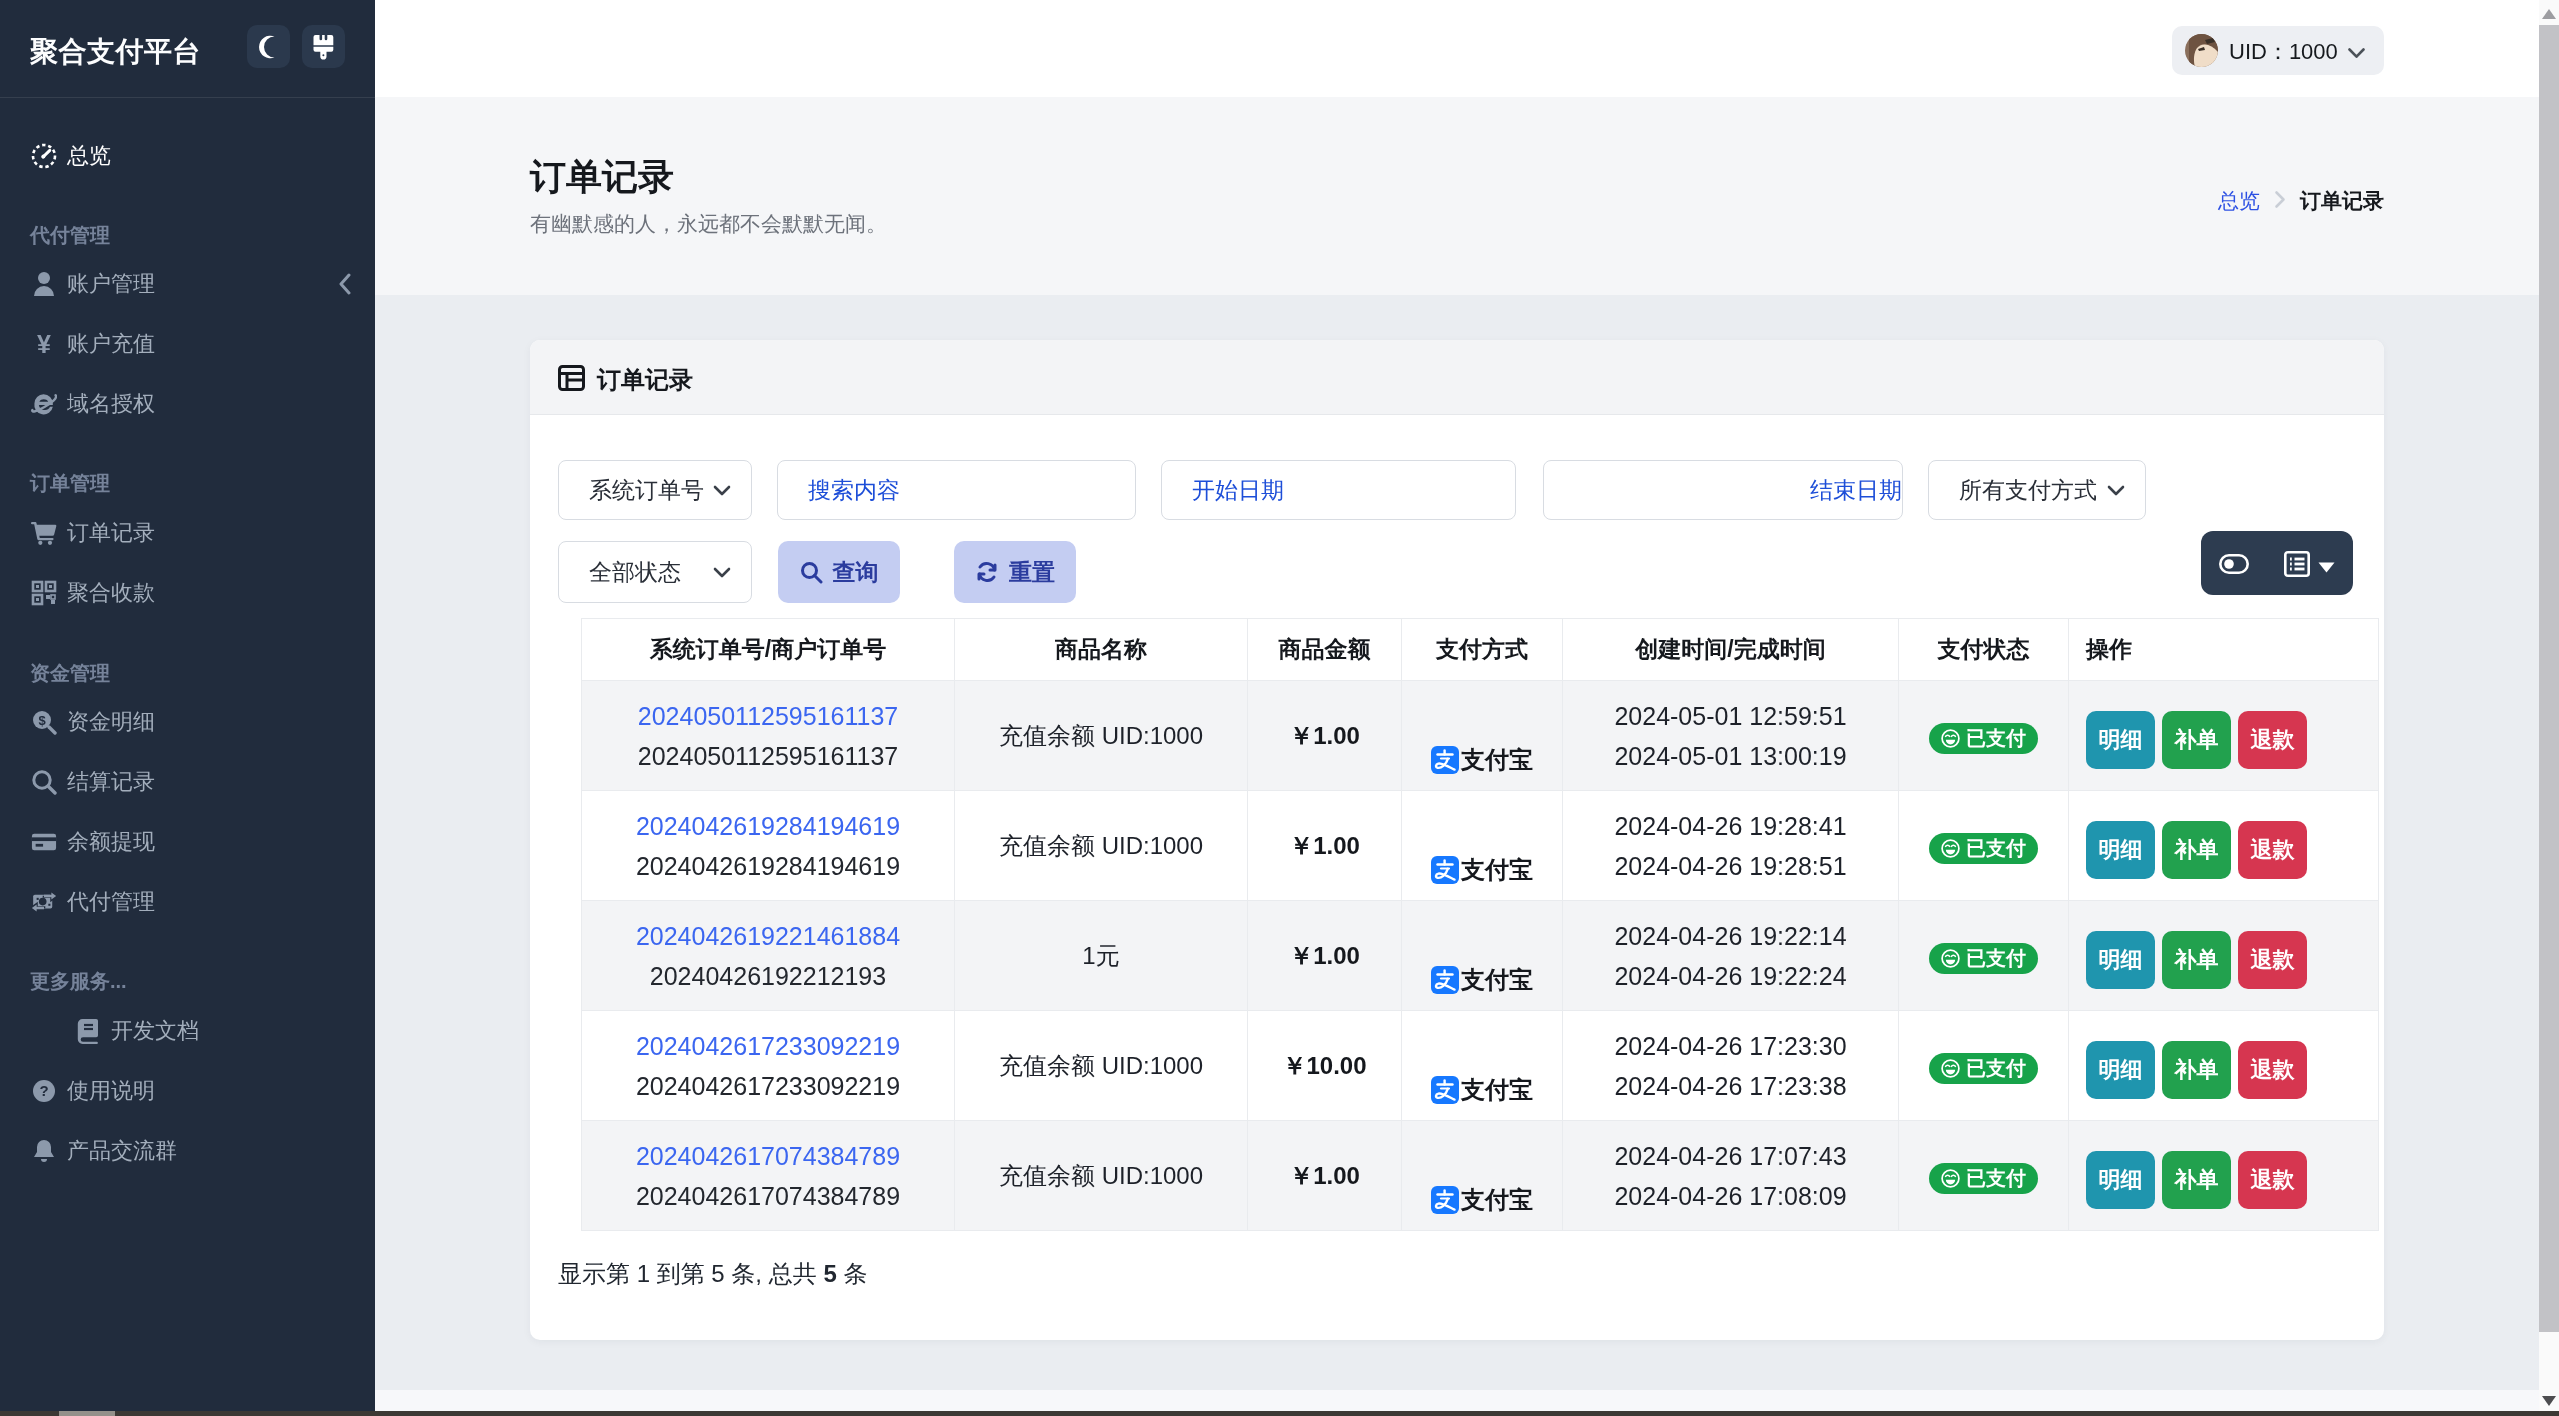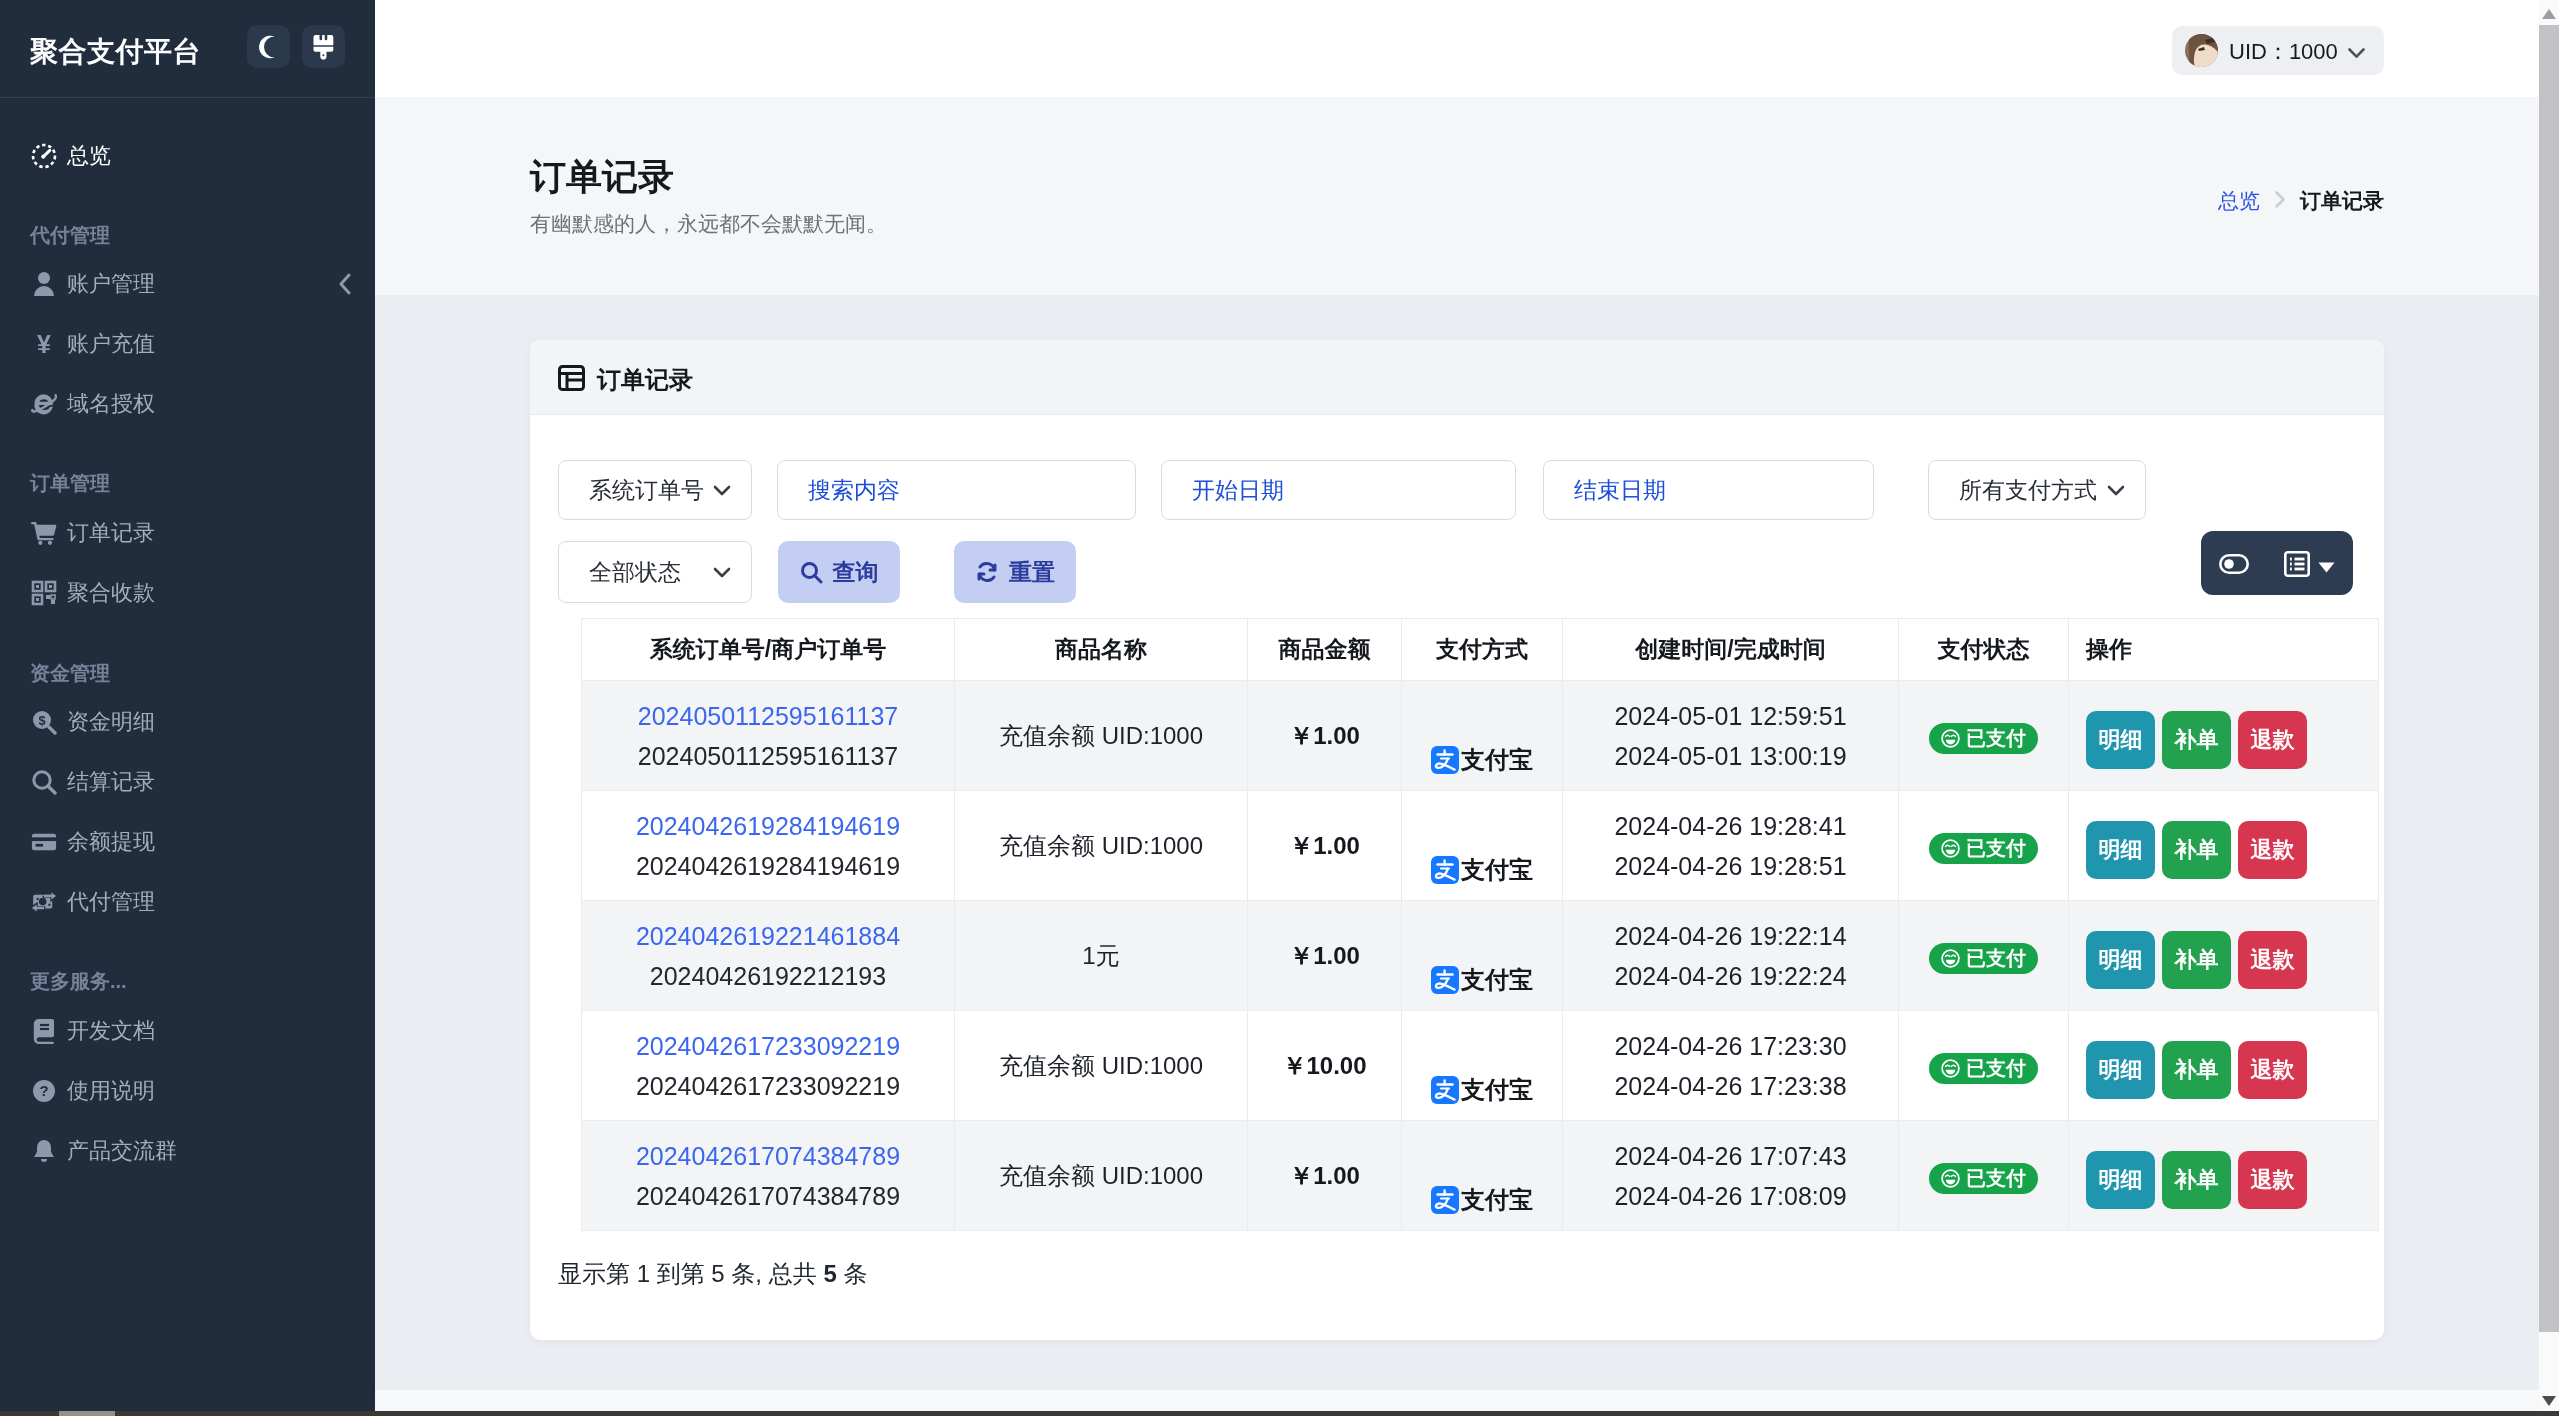--- a/index.html
+++ b/index.html
@@ -107,21 +107,21 @@
     <svg style="position:absolute; right:20px; top:24px;" width="18" height="12" viewBox="0 0 18 12">
         <path d="M2 2 L9 9 L16 2" fill="none" stroke="#3a4049" stroke-width="2.6" stroke-linecap="round" stroke-linejoin="round"></path>
       </svg>
   </div>
   <div class="field" style="left:777px; top:460px; width:359px; height:60px;">
       <span class="ph">搜索内容</span>
     </div>
   <div class="field" style="left:1161px; top:460px; width:355px; height:60px;">
       <span class="ph">开始日期</span>
     </div>
-  <div class="field" style="left:1543px; top:460px; width:331px; height:60px;">
+  <div class="field" style="left:1543px; top:460px; width:360px; height:60px;justify-content:flex-end;">
       <span class="ph">结束日期</span>
     </div>
   <div class="field" style="left:1928px; top:460px; width:218px; height:60px;">所有支付方式
     <svg style="position:absolute; right:20px; top:24px;" width="18" height="12" viewBox="0 0 18 12">
         <path d="M2 2 L9 9 L16 2" fill="none" stroke="#3a4049" stroke-width="2.6" stroke-linecap="round" stroke-linejoin="round"></path>
       </svg>
   </div>
 
   <div class="field" style="left:558px; top:541px; width:194px; height:62px;">全部状态
     <svg style="position:absolute; right:20px; top:25px;" width="18" height="12" viewBox="0 0 18 12">
@@ -461,21 +461,21 @@
           <path d="M13.5 5.8 h8.7 v-5 l8.5 6.2 l-8.5 6.2 v-5 h-8.7 Z" fill="#212c3d"></path>
           <path d="M15 4.6 h8.5 v-2.6 l5.5 4 l-5.5 4 v-2.6 h-8.5 Z" fill="#8c99ab"></path>
           <path d="M16.5 20.2 h-8.7 v5 l-8.5 -6.2 l8.5 -6.2 v5 h8.7 Z" fill="#212c3d"></path>
           <path d="M15 21.4 h-8.5 v2.6 l-5.5 -4 l5.5 -4 v2.6 h8.5 Z" fill="#8c99ab"></path>
         </svg>
       </span>
     <span class="mtxt">代付管理</span>
   </div>
 
   <div class="mlabel" style="top:968px;">更多服务...</div>
-  <div class="mitem" style="top:1013px;">
+  <div class="mitem" style="top:1013px;margin-left:44px;">
     <span class="mico">
         <svg width="24" height="26" viewBox="0 0 24 26">
           <path d="M6.5 1 H20.2 a1.8 1.8 0 0 1 1.8 1.8 V17.4 a1.8 1.8 0 0 1 -1.8 1.8 H7 a2.3 2.3 0 0 0 0 4.6 H20.8 a1.1 1.1 0 0 1 0 2.2 H6.5 A4.7 4.7 0 0 1 1.8 21.3 V5.7 A4.7 4.7 0 0 1 6.5 1 Z" fill="#8c99ab"></path>
           <line x1="8" y1="7" x2="17" y2="7" stroke="#212c3d" stroke-width="2.2"></line>
           <line x1="8" y1="11" x2="17" y2="11" stroke="#212c3d" stroke-width="2.2"></line>
         </svg>
       </span>
     <span class="mtxt">开发文档</span>
   </div>
   <div class="mitem" style="top:1073px;">

